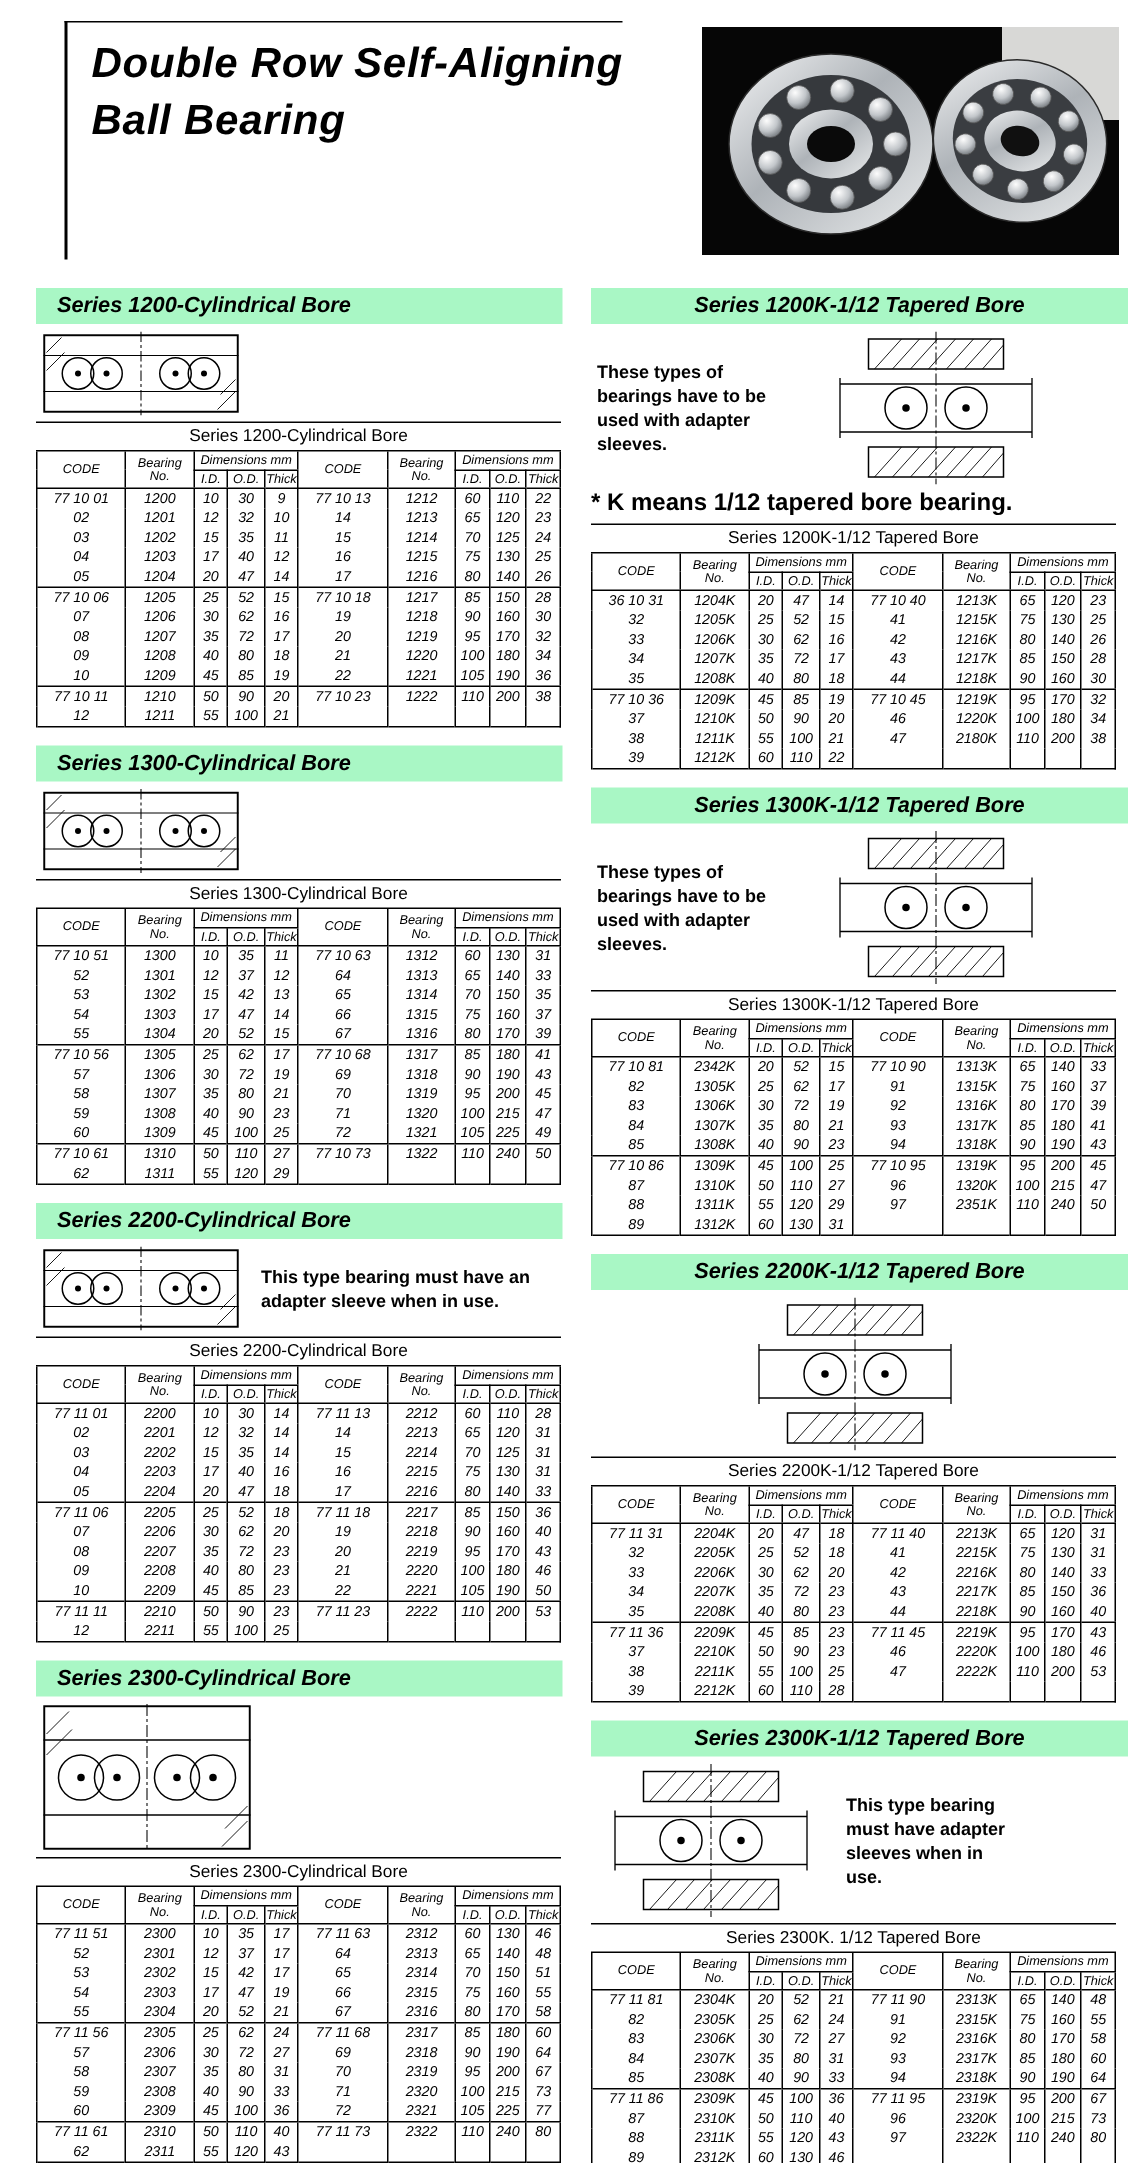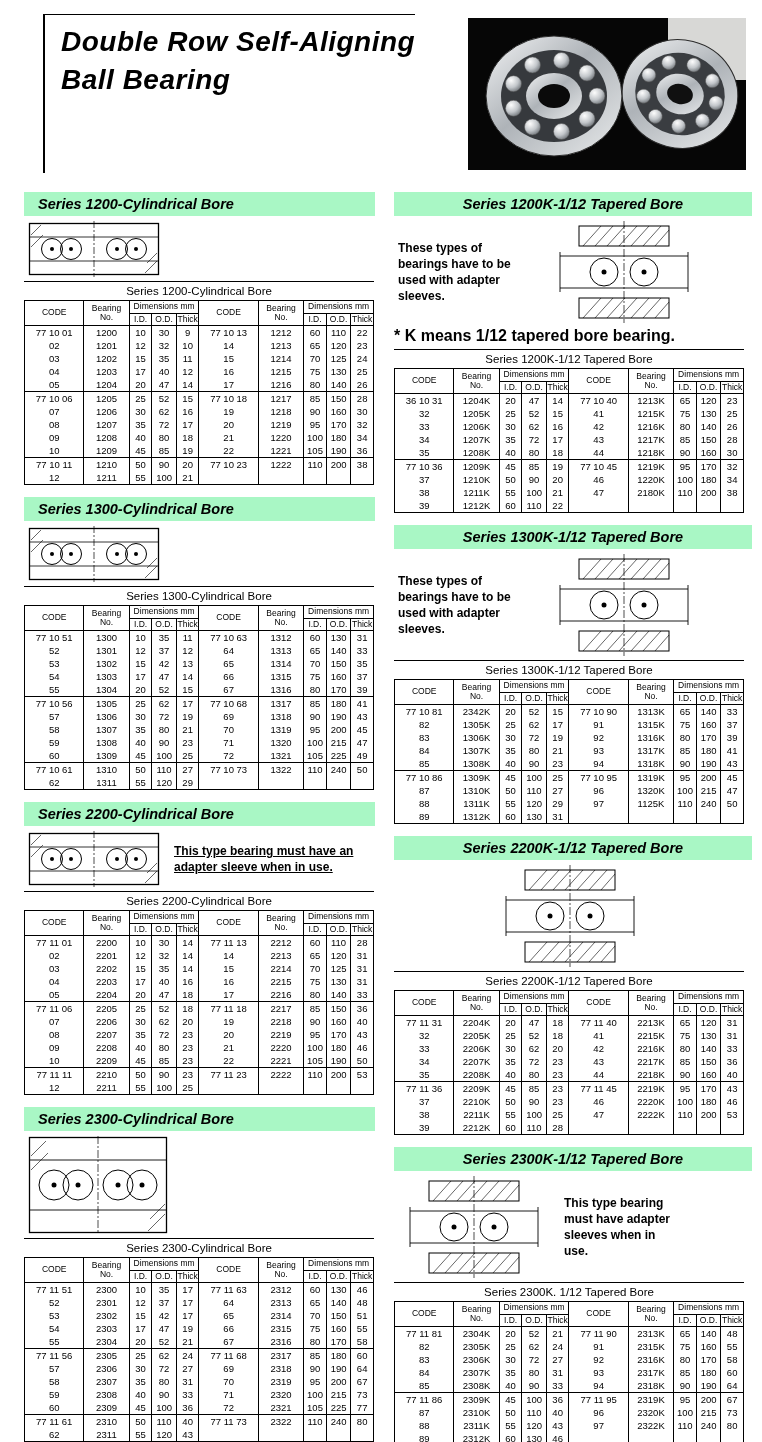--- a/index.html
+++ b/index.html
@@ -11,24 +11,24 @@
   .title-ko{font-size:24px;font-weight:bold;margin-top:12px;letter-spacing:1px;}
   .photos{margin-top:4px;}
   .cols{display:flex;gap:20px;}
   .col{flex:0 0 350px;width:350px;}
   .section{margin-bottom:12px;}
   .banner{background:#a9f7c5;font-size:14.5px;font-weight:bold;font-style:italic;padding:4px 4px 4px 14px;width:95%;}
   .banner.center{text-align:center;padding-left:4px;width:100%;}
   .fig-row{display:flex;gap:14px;align-items:center;padding:5px 2px 4px 4px;}
   .fig-row.center{justify-content:center;}
   .note{font-size:12px;font-weight:bold;line-height:1.35;}
-  .note.w130{width:136px;} .note.w180{width:185px;text-decoration:underline;} .note.w115{width:118px;}
+  .note.w130{width:136px;} .note.w180{width:185px;} .note.w115{width:118px;}
   .k-note{font-size:16px;font-weight:bold;text-align:left;padding:0 4px 4px 0;}
   .tbl-title{border-top:1.5px solid #000;border-bottom:1px solid #000;text-align:center;font-size:11.5px;padding:3px 0;}
-  table.data{width:100%;border-collapse:collapse;table-layout:fixed;border:1px solid #000;border-top:none;}
+  table.data{width:100%;border-collapse:collapse;table-layout:fixed;border:1px solid #000;border-top:none;font-style:italic;}
   table.data th,table.data td{border-left:1px solid #000;text-align:center;padding:0 1px;}
   table.data td{font-size:9.5px;line-height:13px;height:13px;white-space:nowrap;overflow:hidden;}
   table.data th{font-size:8.5px;line-height:9.5px;font-weight:normal;padding:1px 0;}
   table.data thead th{border-bottom:1px solid #000;}
   tr.group-start td{border-top:1px solid #000;}
   .diag-slot{display:inline-block;}
   .diag-slot svg{display:block;}
 </style>
 </head>
 <body>
@@ -1306,21 +1306,21 @@
                 <td>215</td>
                 <td>47</td>
               </tr>
               <tr>
                 <td>88</td>
                 <td>1311K</td>
                 <td>55</td>
                 <td>120</td>
                 <td>29</td>
                 <td>97</td>
-                <td>1125K</td>
+                <td>2351K</td>
                 <td>110</td>
                 <td>240</td>
                 <td>50</td>
               </tr>
               <tr>
                 <td>89</td>
                 <td>1312K</td>
                 <td>60</td>
                 <td>130</td>
                 <td>31</td>

